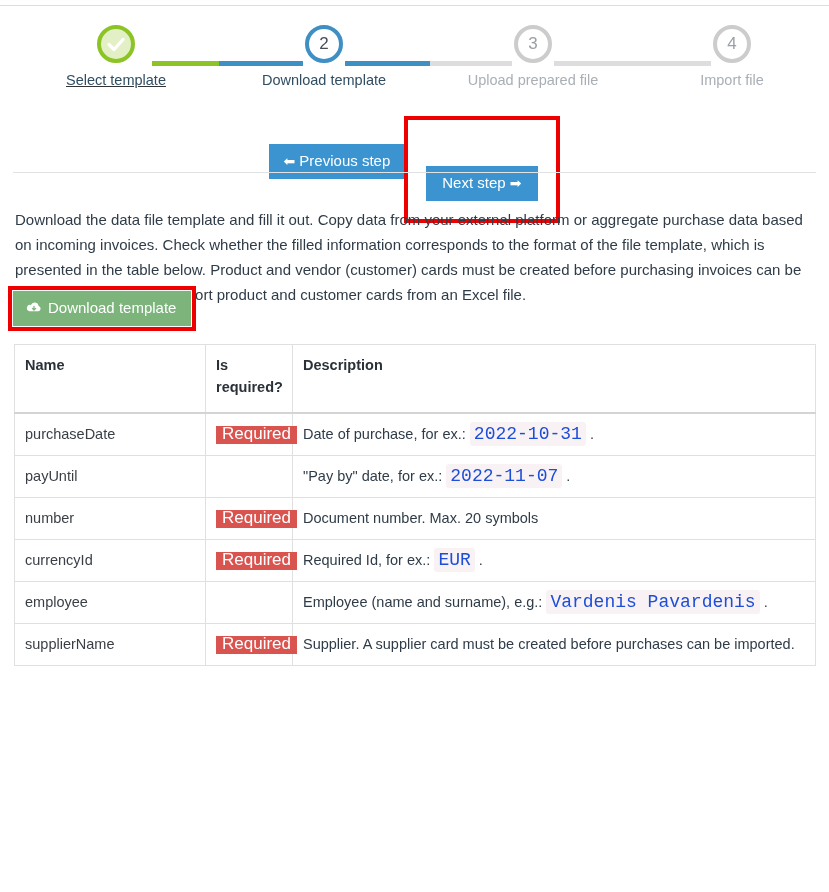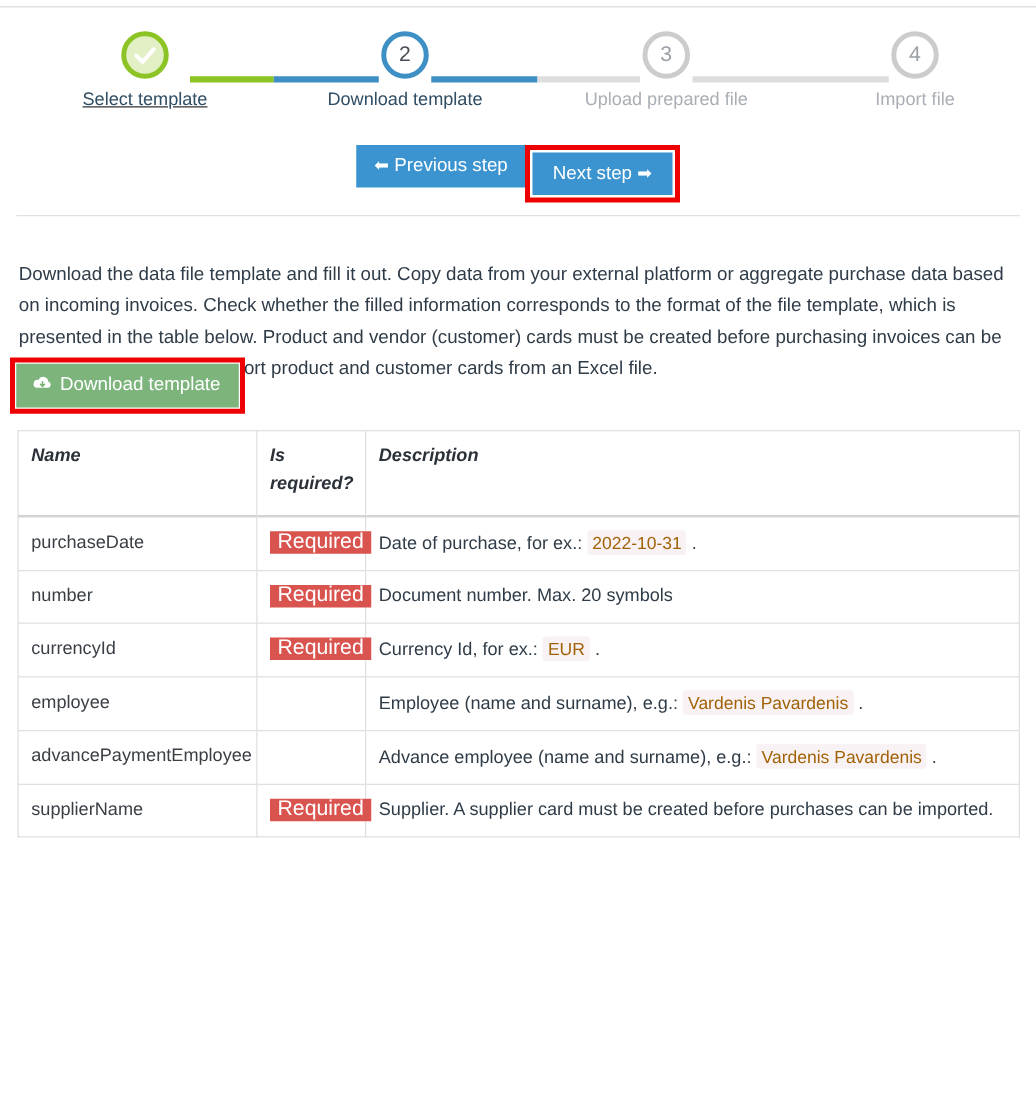--- a/index.html
+++ b/index.html
@@ -85,28 +85,29 @@
     vertical-align: top;
     border: none;
     font-family: "Liberation Sans", sans-serif;
     font-size: 15px;
     color: #ffffff;
     background: #3b94cf;
     padding: 8px 14px 9px;
     line-height: 17px;
     cursor: pointer;
     white-space: nowrap;
+    margin-top: 28px;
   }
   .btn-wrap-prev { display:inline-block; vertical-align: top; }
   .hl-next {
     display: inline-block;
     vertical-align: top;
     border: 4px solid #ee0000;
     background: #ffffff;
-    padding: 2px;
+    padding: 18px;
   }
   .hl-next .btn { padding: 8px 16px 9px; }
   .arr { font-size: 14px; }
 
   hr.sep {
     position: absolute;
     top: 172px; left: 13px; right: 13px;
     margin: 0; border: 0;
     border-top: 1px solid #e2e2e2;
   }
@@ -162,41 +163,40 @@
     padding: 9px 10px 10px;
     text-align: left;
     vertical-align: top;
     line-height: 22px;
   }
   table.spec thead th {
     font-weight: bold;
     color: #2b3138;
     border-bottom: 2px solid #d4d4d4;
     padding-bottom: 14px;
-    font-style: italic;
   }
   table.spec col.c1 { width: 191px; }
   table.spec col.c2 { width: 87px; }
   table.spec col.c3 { width: 523px; }
   td.name-cell { color: #3a3f45; }
   td.req-cell { padding-top: 11px; }
 
   .badge-required {
     display: inline-block;
     background: #d9534f;
     color: #ffffff;
     font-size: 17px;
     line-height: 13px;
     padding: 1px 6px 4px;
     white-space: nowrap;
   }
   code.ex {
-    font-family: Liberation Sans, sans-serif;
-    font-size: 14px;
-    color: #a16207;
+    font-family: Liberation Mono, monospace;
+    font-size: 18px;
+    color: #1d4ed8;
     background: #f9f2f4;
     padding: 2px 4px;
     border-radius: 3px;
     white-space: nowrap;
   }
 </style>
 </head>
 <body>
 
 <div class="top-rule"></div>
@@ -279,39 +279,39 @@
         <th>Description</th>
       </tr>
     </thead>
     <tbody>
         <tr>
           <td class="name-cell">purchaseDate</td>
           <td class="req-cell"><span class="badge-required">Required</span></td>
           <td><span>Date of purchase, for ex.:</span> <code class="ex">2022-10-31</code><span> .</span></td>
         </tr>
         <tr>
+          <td class="name-cell">payUntil</td>
+          <td class="req-cell"></td>
+          <td><span>"Pay by" date, for ex.:</span> <code class="ex">2022-11-07</code><span> .</span></td>
+        </tr>
+        <tr>
           <td class="name-cell">number</td>
           <td class="req-cell"><span class="badge-required">Required</span></td>
           <td><span>Document number. Max. 20 symbols</span></td>
         </tr>
         <tr>
           <td class="name-cell">currencyId</td>
           <td class="req-cell"><span class="badge-required">Required</span></td>
-          <td><span>Currency Id, for ex.:</span> <code class="ex">EUR</code><span> .</span></td>
+          <td><span>Required Id, for ex.:</span> <code class="ex">EUR</code><span> .</span></td>
         </tr>
         <tr>
           <td class="name-cell">employee</td>
           <td class="req-cell"></td>
           <td><span>Employee (name and surname), e.g.:</span> <code class="ex">Vardenis Pavardenis</code><span> .</span></td>
         </tr>
         <tr>
-          <td class="name-cell">advancePaymentEmployee</td>
-          <td class="req-cell"></td>
-          <td><span>Advance employee (name and surname), e.g.:</span> <code class="ex">Vardenis Pavardenis</code><span> .</span></td>
-        </tr>
-        <tr>
           <td class="name-cell">supplierName</td>
           <td class="req-cell"><span class="badge-required">Required</span></td>
           <td><span>Supplier. A supplier card must be created before purchases can be imported.</span></td>
         </tr>
       </tbody>
   </table>
 </div>
 
 </body></html>

